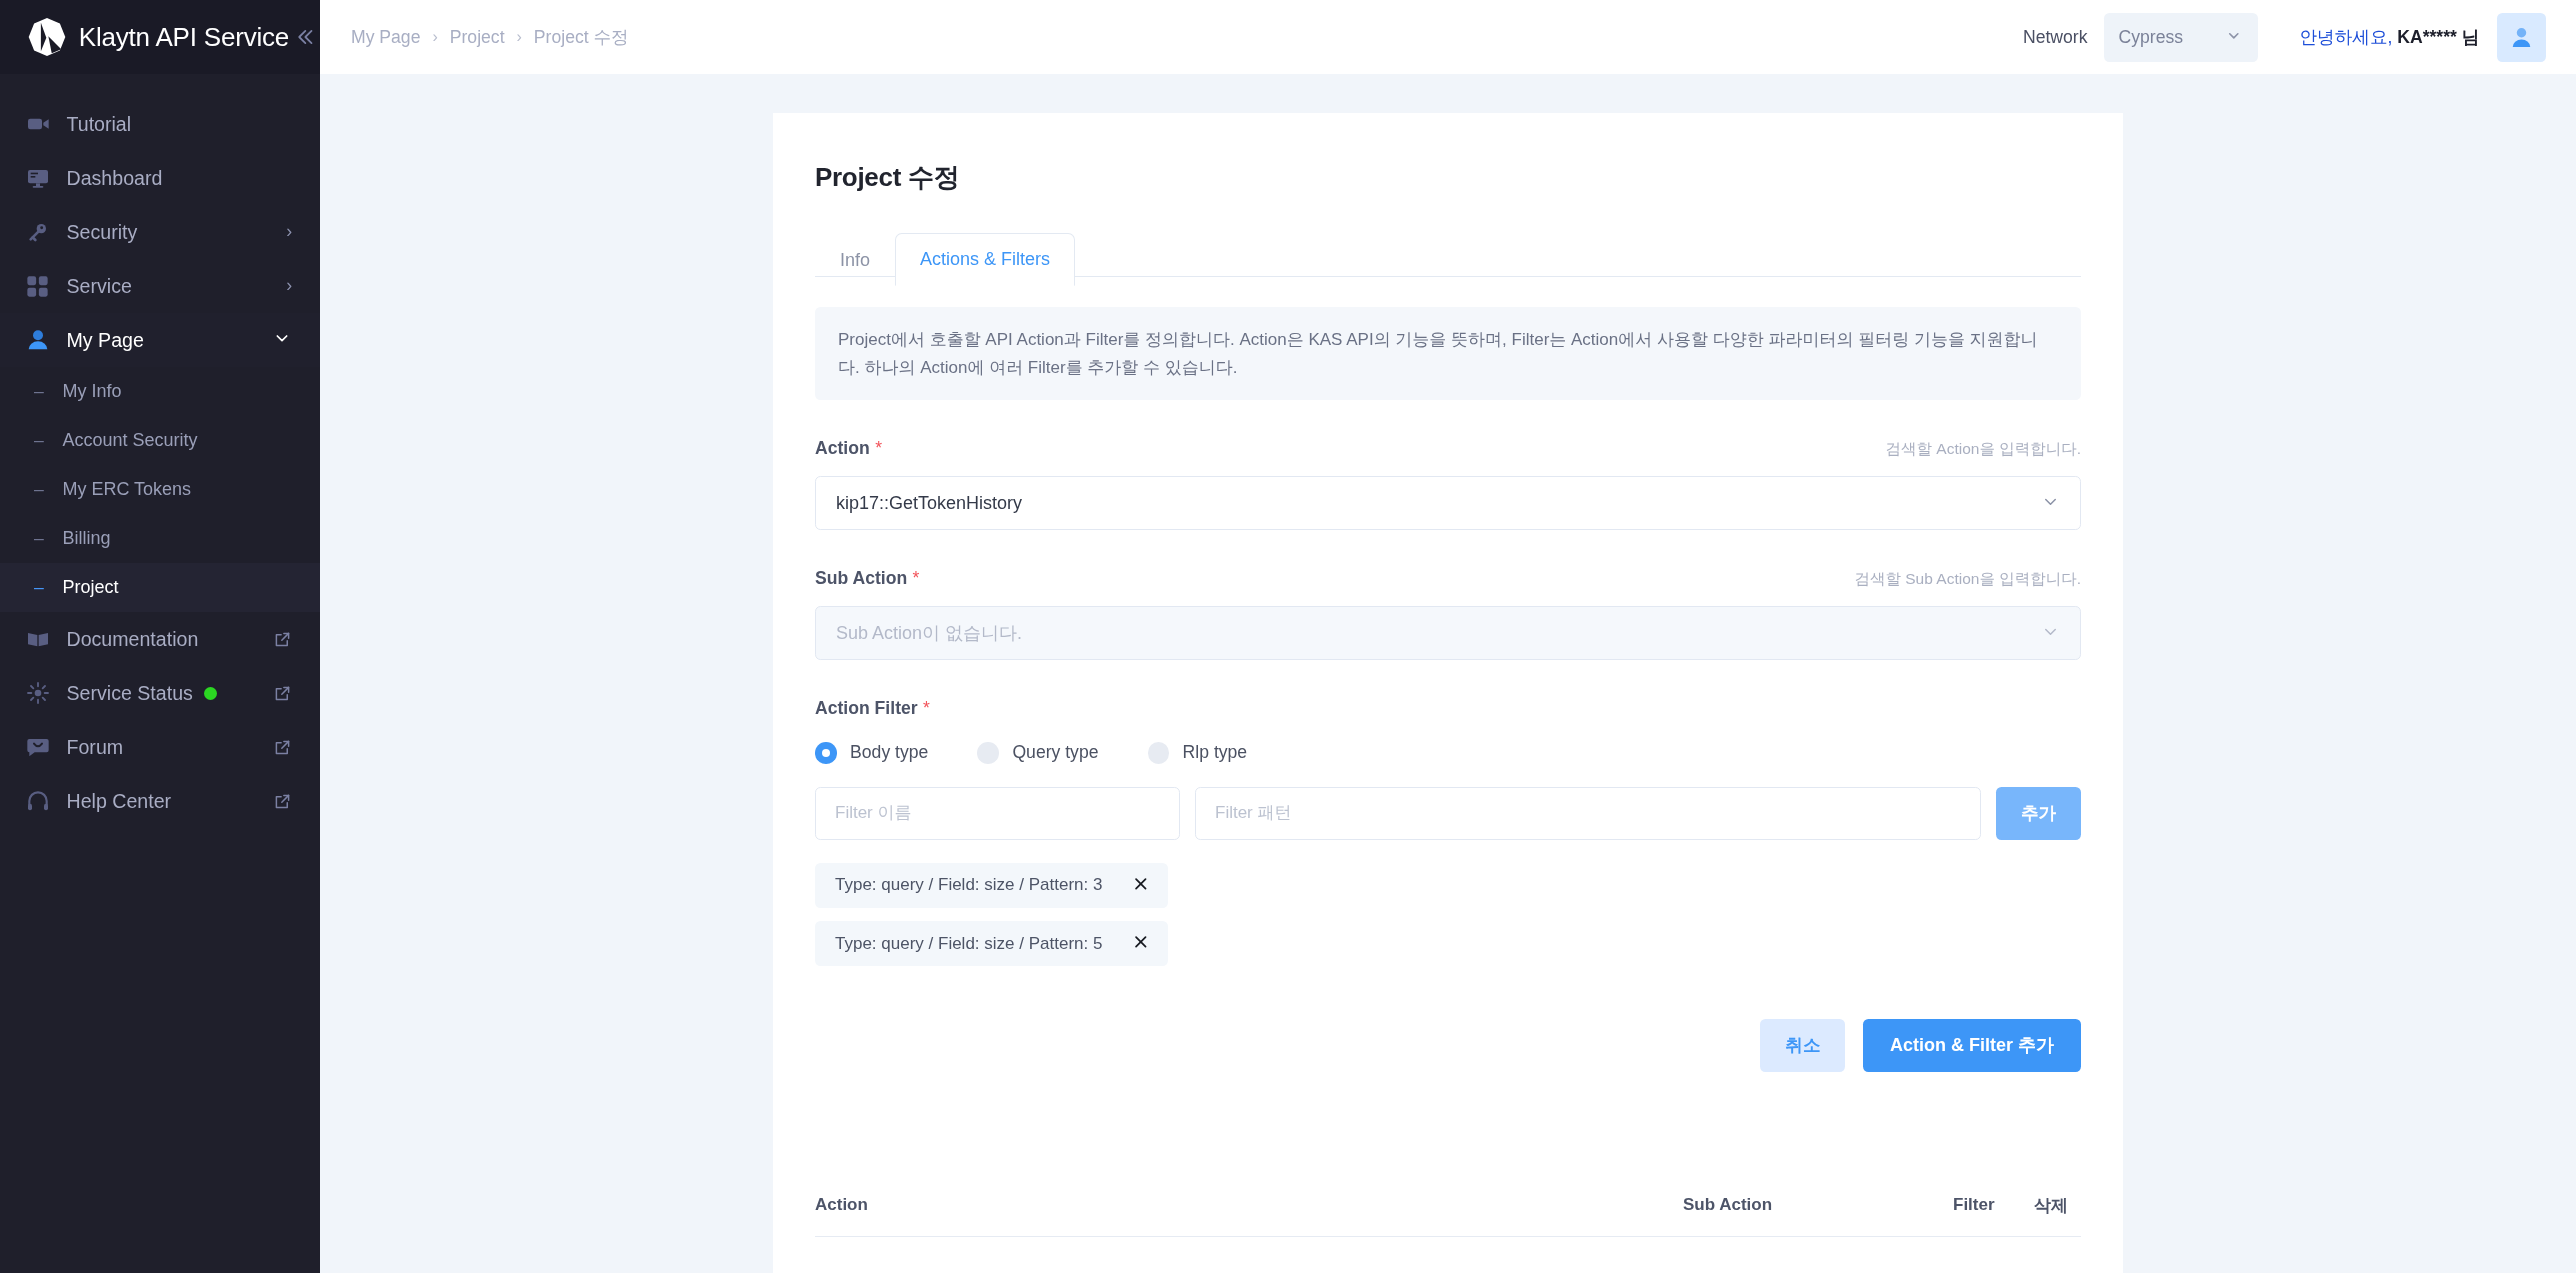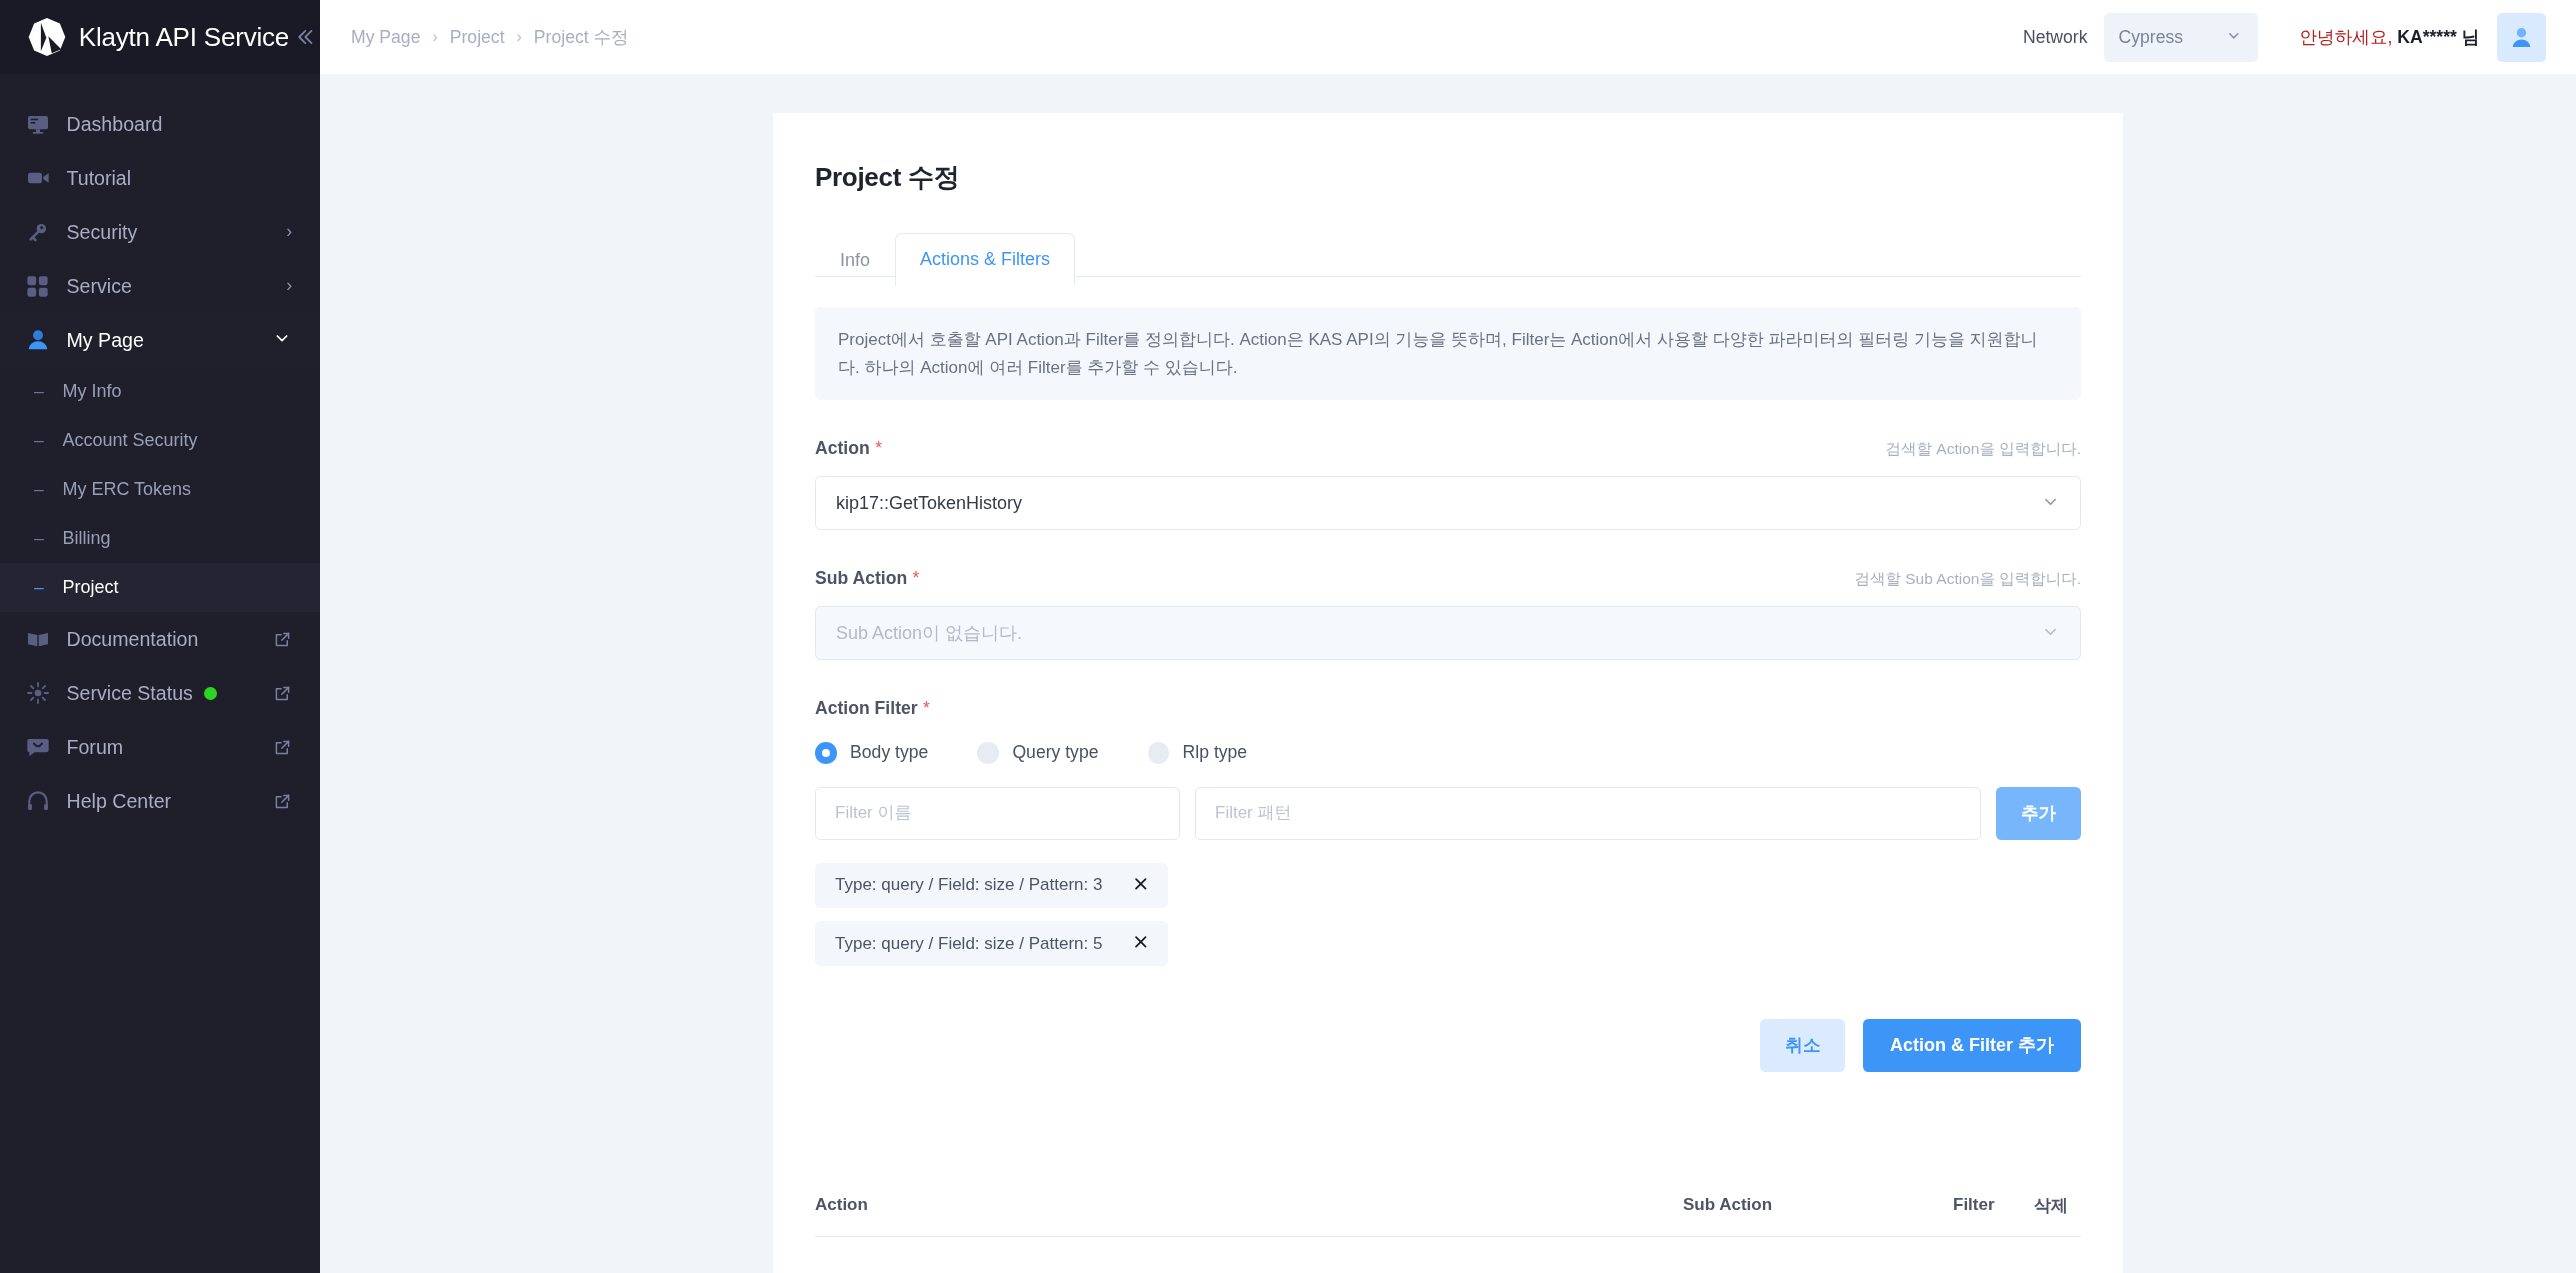--- a/index.html
+++ b/index.html
@@ -75,21 +75,21 @@
   .topbar-right { margin-left: auto; display: flex; align-items: center; }
   .network-label { color: #4a4f63; font-size: 17.6px; margin-right: 16px; }
   .network-select {
     width: 154px; height: 49px; background: #eef3f9; border-radius: 5.4px;
     display: flex; align-items: center; padding: 0 15px;
     cursor: pointer;
   }
   .network-value { color: #7b8299; font-size: 17.6px; }
   .network-caret { margin-left: auto; color: #8d93a8; font-size: 15px; line-height: 1; }
   .greeting { margin-left: 42px; font-size: 17.6px; white-space: nowrap; }
-  .greeting .hi { color: #b91c1c; text-align: right; }
+  .greeting .hi { color: #1d4ed8; text-align: right; }
   .greeting .uname { color: #1d1f2b; font-weight: bold; }
   .avatar-btn {
     width: 49px; height: 49px; margin-left: 17.6px; background: #d9eaff;
     border-radius: 5.4px; display: flex; align-items: center; justify-content: center;
     cursor: pointer;
   }
 
   
   .content-wrap { flex: 1; display: flex; justify-content: center; min-height: 0; }
   .card {
@@ -206,38 +206,38 @@
           <polyline points="33,13 24,22 33,31"></polyline>
         </svg>
       </span>
     </div>
 
     <nav class="nav">
 
       <div class="nav-item">
         <span class="ic">
           <svg width="24" height="24" viewBox="0 0 36 36" fill="#595e82">
+            <rect x="3" y="10" width="21" height="16" rx="3.5"></rect>
+            <path d="M26 16 L34 11 L34 25 L26 20 Z"></path>
+          </svg>
+        </span>
+        <span class="nav-label">Tutorial</span>
+      </div>
+
+      <div class="nav-item">
+        <span class="ic">
+          <svg width="24" height="24" viewBox="0 0 36 36" fill="#595e82">
             <rect x="3" y="6" width="30" height="20" rx="3"></rect>
             <rect x="15" y="26" width="6" height="5"></rect>
             <rect x="10" y="30" width="16" height="2.6" rx="1.3"></rect>
             <rect x="7" y="10" width="11" height="2.4" fill="#1f1f2b"></rect>
             <rect x="7" y="15" width="7" height="2.4" fill="#1f1f2b"></rect>
           </svg>
         </span>
         <span class="nav-label">Dashboard</span>
-      </div>
-
-      <div class="nav-item">
-        <span class="ic">
-          <svg width="24" height="24" viewBox="0 0 36 36" fill="#595e82">
-            <rect x="3" y="10" width="21" height="16" rx="3.5"></rect>
-            <path d="M26 16 L34 11 L34 25 L26 20 Z"></path>
-          </svg>
-        </span>
-        <span class="nav-label">Tutorial</span>
       </div>
 
       <div class="nav-item">
         <span class="ic">
           <svg width="24" height="24" viewBox="0 0 36 36" fill="none" stroke="#595e82" stroke-width="4" stroke-linecap="round">
             <circle cx="23" cy="13" r="7" fill="#595e82" stroke="none"></circle>
             <circle cx="23.5" cy="11.5" r="2.2" fill="#1f1f2b" stroke="none"></circle>
             <path d="M19 17 L7 29"></path>
             <path d="M10 26 L14 30"></path>
           </svg>

